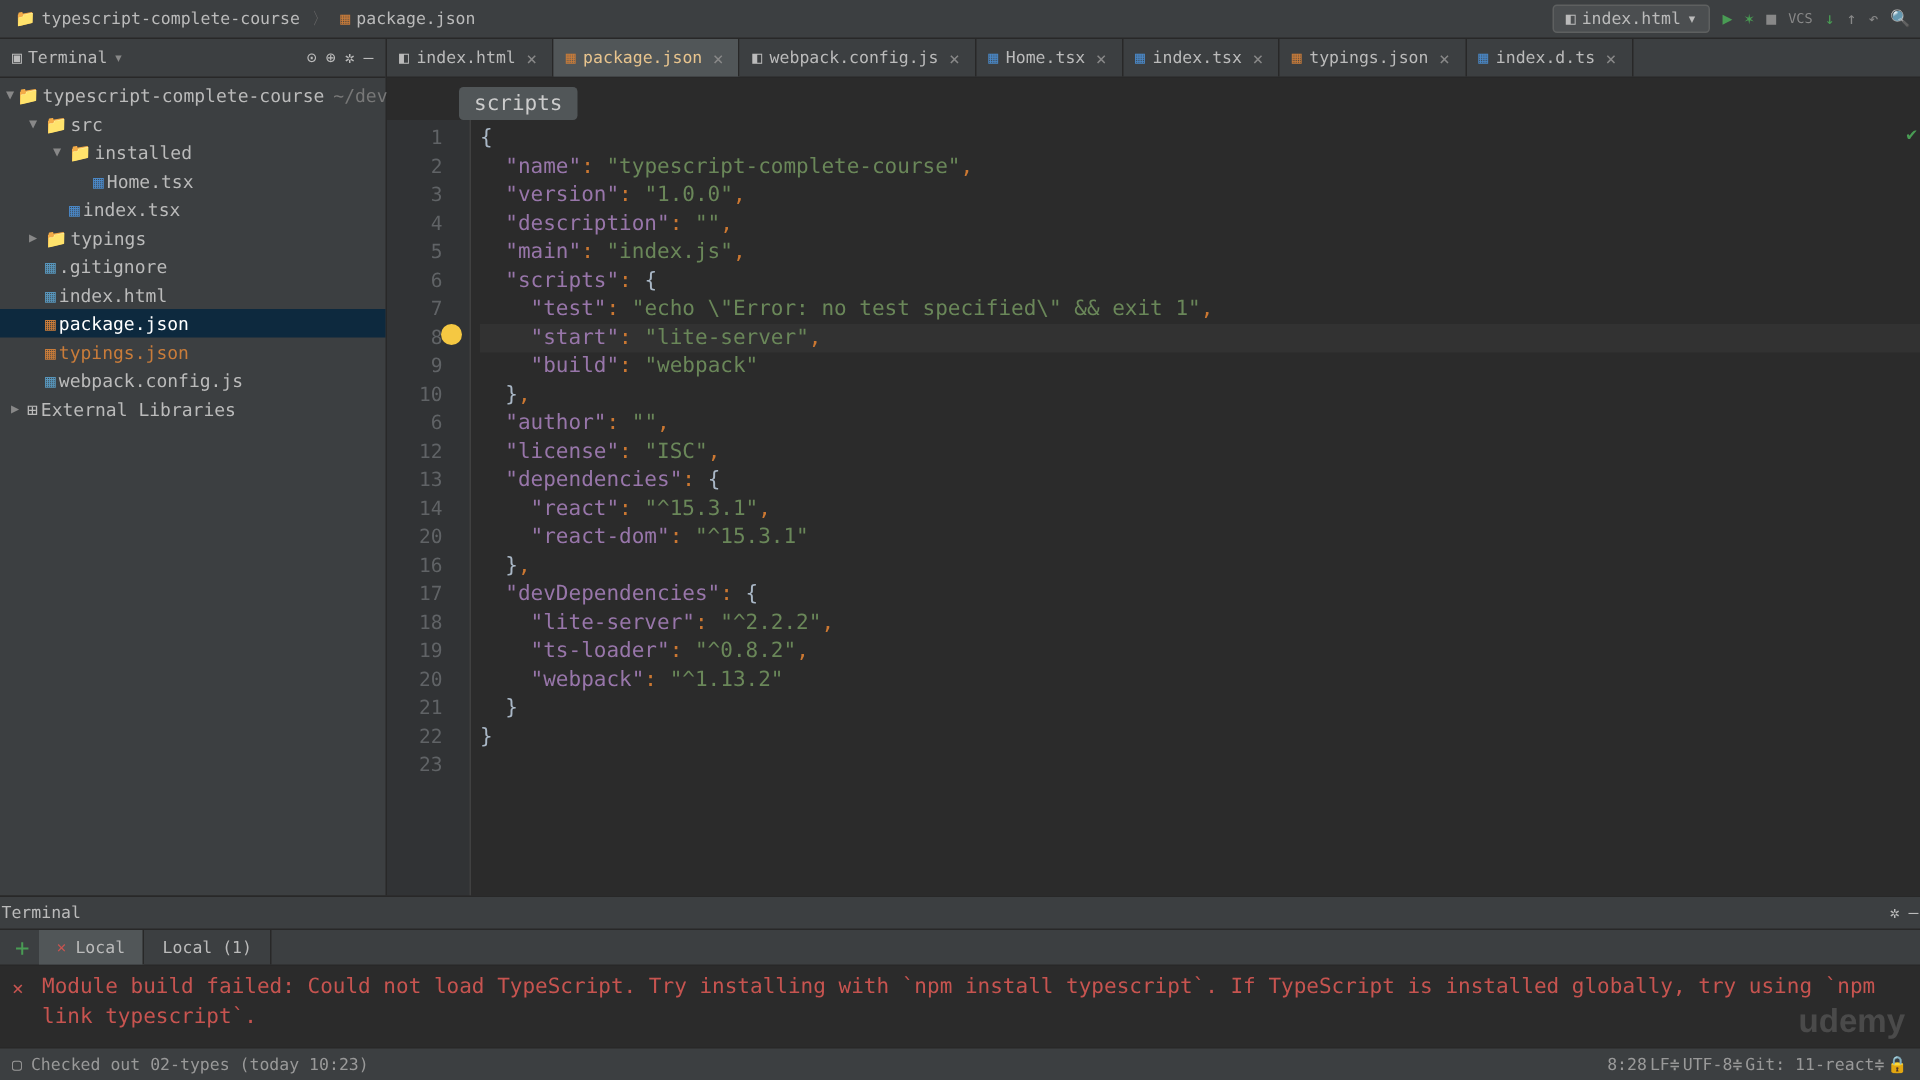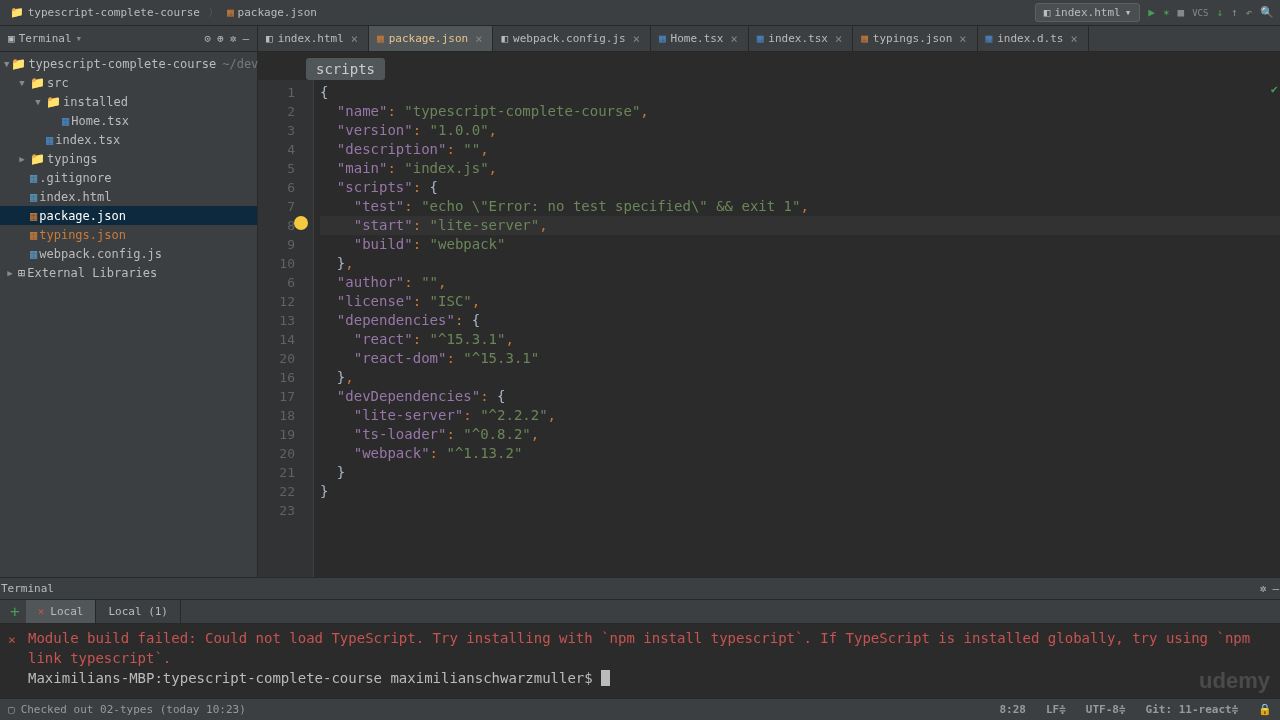--- a/index.html
+++ b/index.html
@@ -212,21 +212,21 @@
 .status-bar {
   height: 22px;
   background: #3c3f41;
   border-top: 1px solid #282828;
   display: flex;
   align-items: center;
   padding: 0 8px;
   font-size: 11px;
   color: #999;
 }
-.status-right { margin-left: auto; display: flex; gap: 20px; font-weight: bold; }
+.status-right { margin-left: auto; display: flex; gap: 2px; }
 .watermark {
   position: absolute;
   right: 10px;
   bottom: 26px;
   color: rgba(255,255,255,0.15);
   font-size: 22px;
   font-weight: bold;
   font-family: sans-serif;
 }
 </style>
@@ -452,21 +452,20 @@
       <span class="term-close">×</span>
       <span>Local</span>
     </div>
     <div class="term-tab">
       <span>Local (1)</span>
     </div>
   </div>
   <div class="terminal-body">
     <span class="term-x">×</span>
     <div class="error-line2">Module build failed: Could not load TypeScript. Try installing with `npm install typescript`. If TypeScript is installed globally, try using `npm link typescript`.</div>
-    <div class="prompt"><span>Maximilians-MBP:typescript-complete-course maximilianschwarzmuller$ </span><span class="cursor-block"></span></div>
   </div>
 </div>
 
 <div class="status-bar">
   <span class="icon">▢</span>
   <span style="margin-left:6px">Checked out 02-types (today 10:23)</span>
   <div class="status-right">
     <span>8:28</span>
     <span><span>LF</span>≑</span>
     <span><span>UTF-8</span>≑</span>

